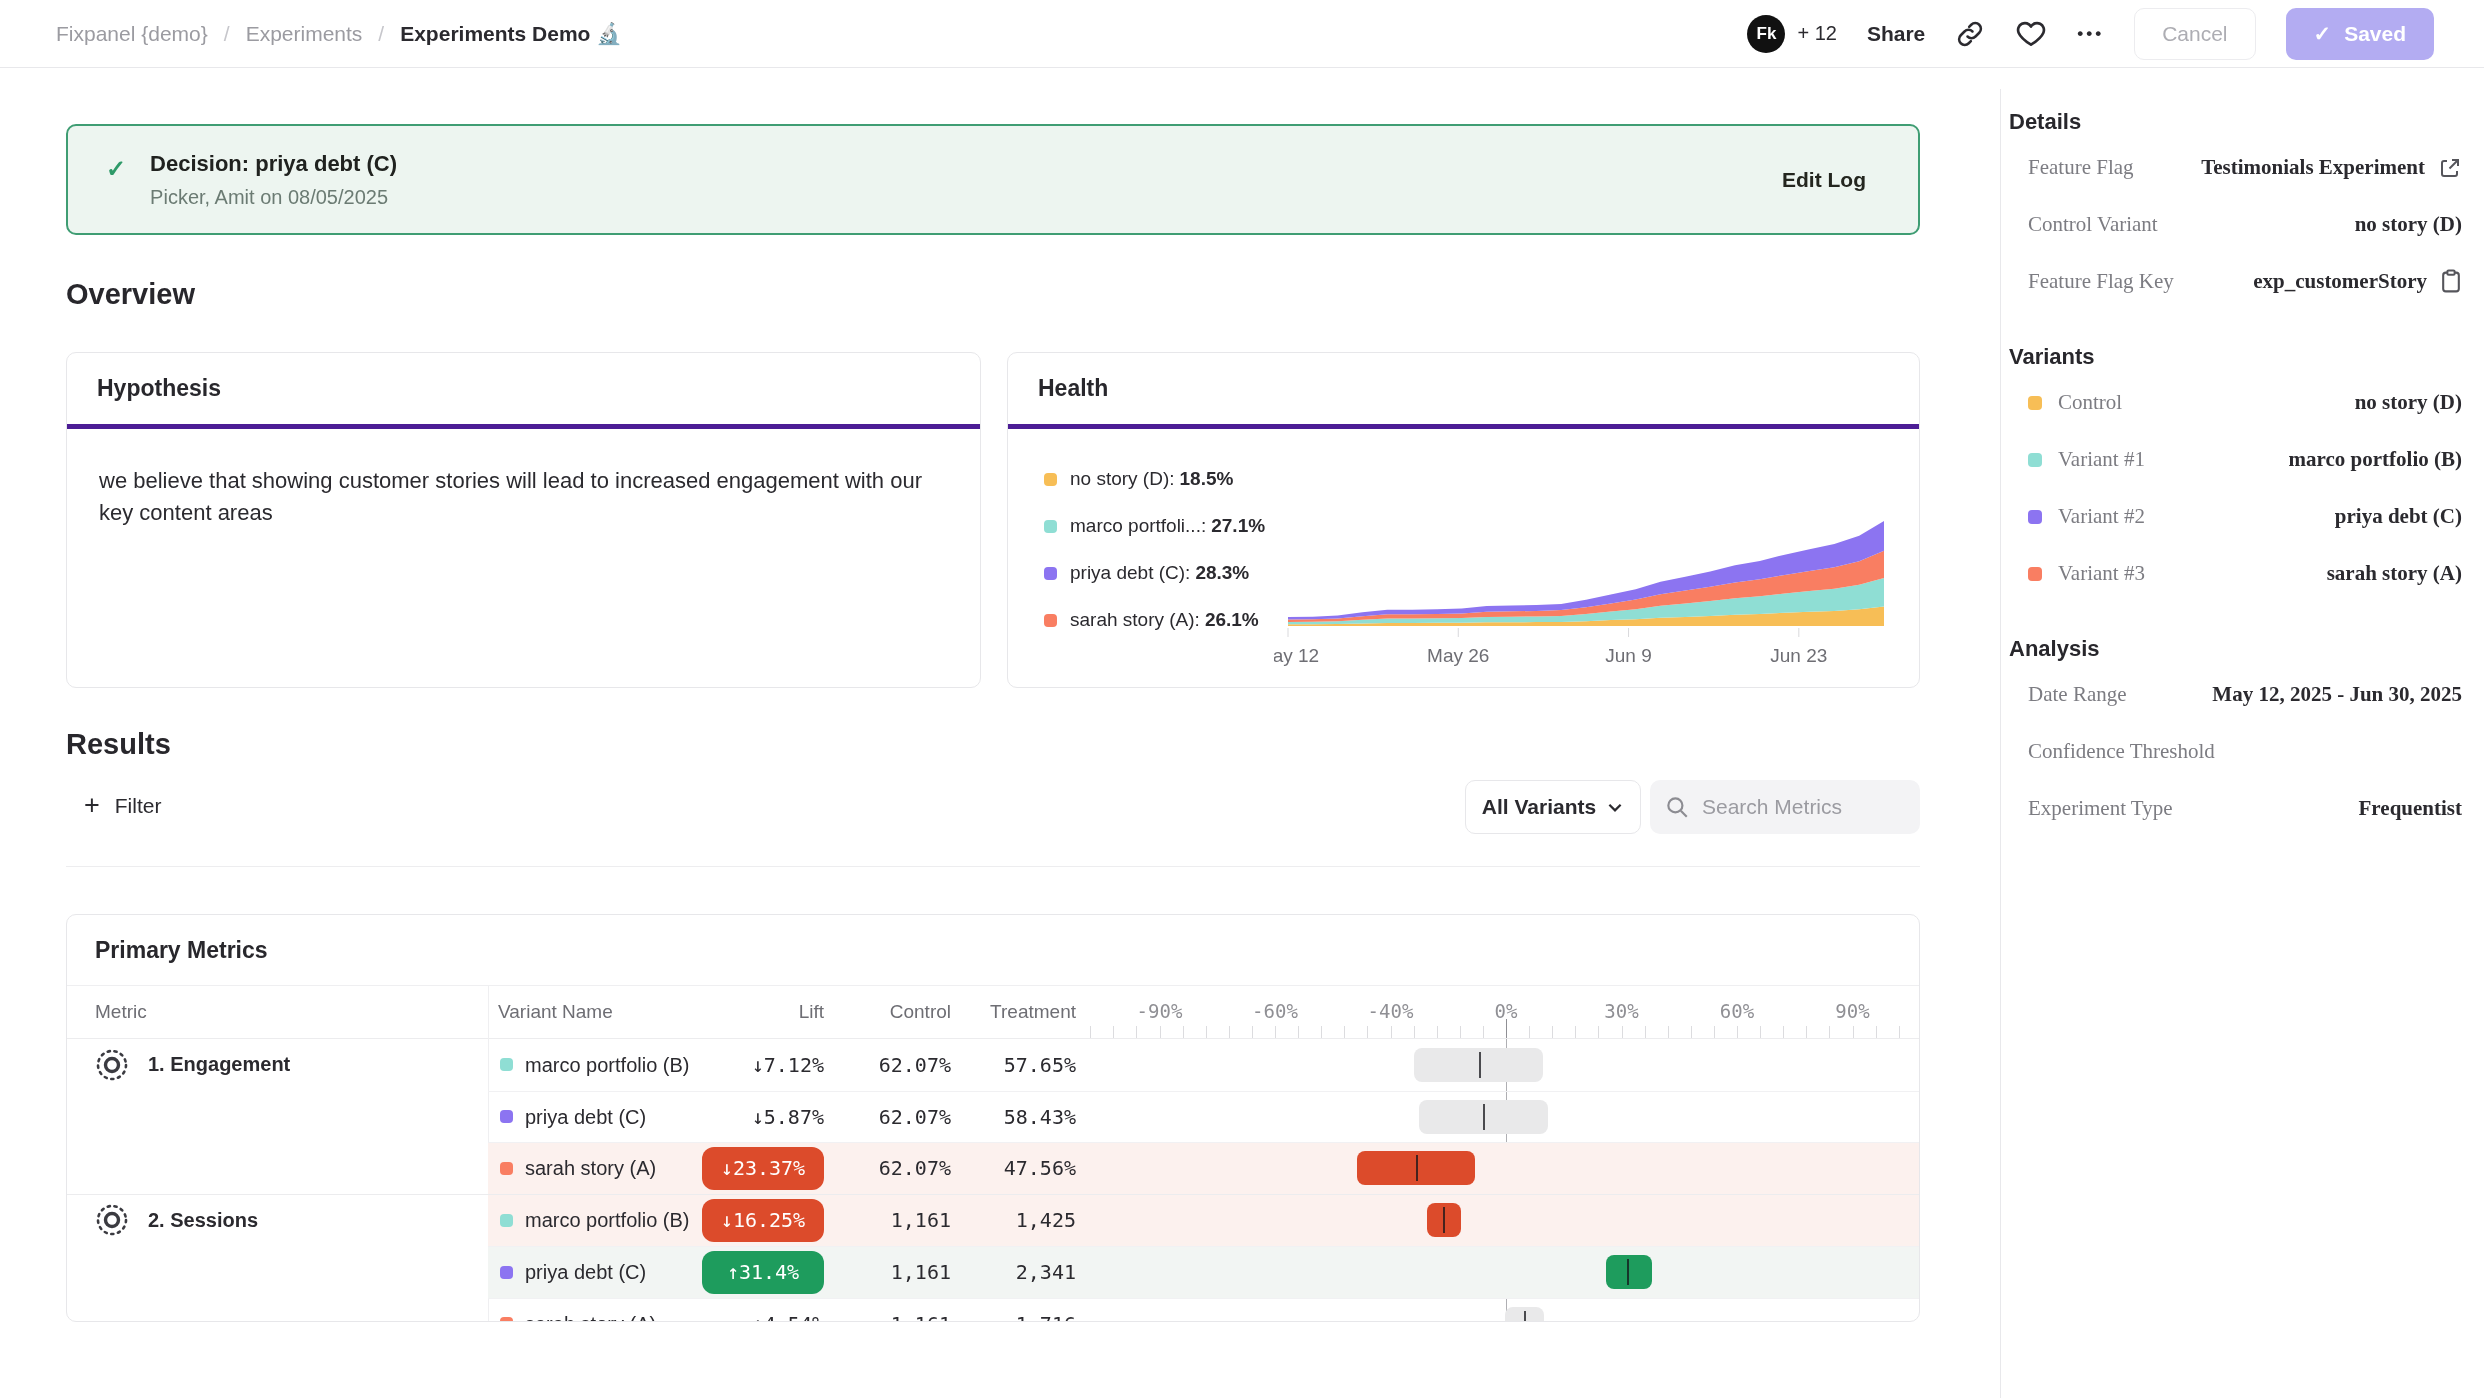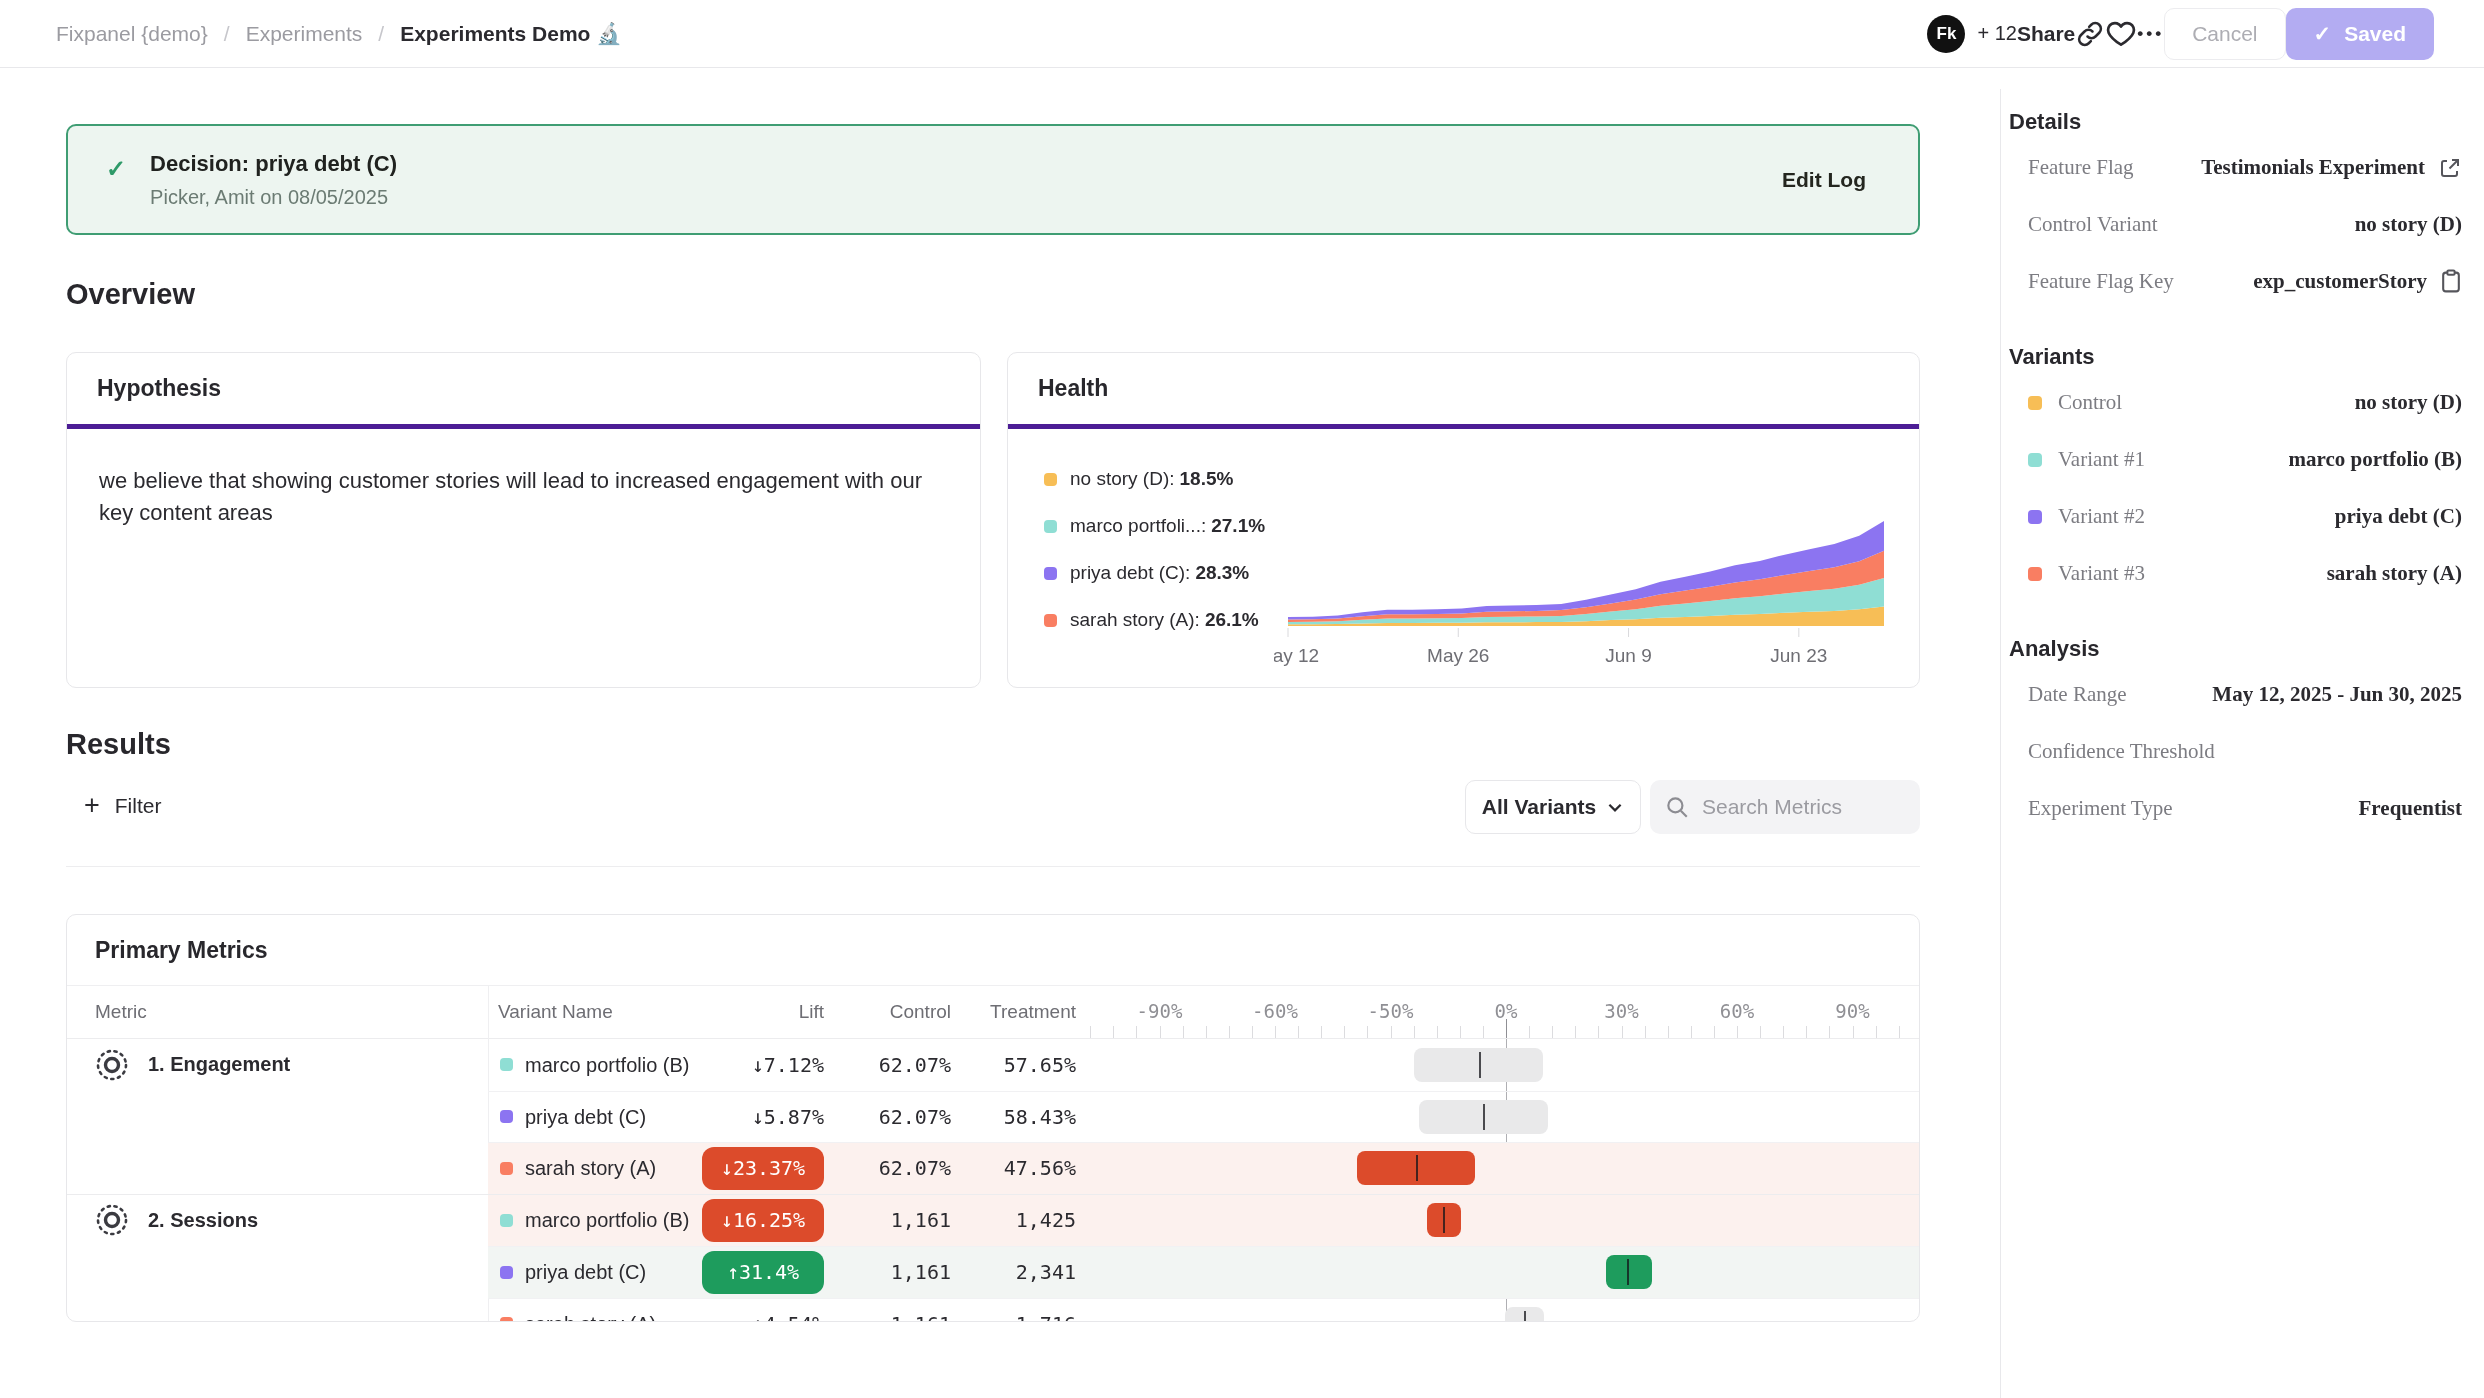--- a/index.html
+++ b/index.html
@@ -6,21 +6,21 @@
   body{width:2484px;height:1398px;position:relative;background:#fff;overflow:hidden;
        font-family:"Liberation Sans",sans-serif;color:#2B2A2F;}
   .mono{font-family:"DejaVu Sans Mono",monospace;}
   
   #topbar{position:absolute;top:0;left:0;width:2484px;height:68px;box-sizing:border-box;
           border-bottom:1px solid #E8E8EB;display:flex;align-items:center;
           justify-content:space-between;padding:0 50px 0 56px;background:#fff;}
   .breadcrumb{display:flex;align-items:center;gap:16px;font-size:21px;color:#9B9BA1;}
   .breadcrumb .sep{color:#C6C6CB;}
   .crumb-current{color:#2B2A2F;font-weight:700;}
-  .tb-right{display:flex;align-items:center;}
+  .tb-right{display:flex;align-items:center;gap:30px;}
   .avatar{width:38px;height:38px;border-radius:50%;background:#111;color:#fff;display:flex;
           align-items:center;justify-content:center;font-weight:700;font-size:17px;}
   .collab{font-size:20px;color:#2B2A2F;margin-left:-18px;}
   .tb-label{font-size:21px;font-weight:600;color:#2B2A2F;cursor:pointer;}
   .icon-btn{display:flex;align-items:center;justify-content:center;cursor:pointer;}
   .dots{font-size:17px;letter-spacing:3px;font-weight:700;color:#2B2A2F;}
   .btn-cancel{height:52px;padding:0 27px;border:1px solid #ECECEF;border-radius:10px;background:#fff;
               color:#ADADB3;font-size:21px;display:flex;align-items:center;}
   .btn-saved{height:52px;padding:0 28px;border:none;border-radius:10px;background:#B3ACF2;color:#fff;
              font-size:21px;font-weight:600;display:flex;align-items:center;gap:13px;}
@@ -229,21 +229,21 @@
   <div class="pm-title-row">Primary Metrics</div>
   <div id="pm-header">
     <span class="col" style="left:28px;">Metric</span>
     <span class="col" style="left:431px;">Variant Name</span>
     <span class="col" style="left:650px;width:107px;text-align:right;">Lift</span>
     <span class="col" style="left:770px;width:114px;text-align:right;">Control</span>
     <span class="col" style="left:880px;width:129px;text-align:right;">Treatment</span>
     <div class="metric-divider" style="height:53px;"></div>
   <span class="axis-label mono" style="left: 1047.5px;">-90%</span>
       <span class="axis-label mono" style="left: 1163px;">-60%</span>
-      <span class="axis-label mono" style="left: 1278.5px;">-50%</span>
+      <span class="axis-label mono" style="left: 1278.5px;">-40%</span>
       <span class="axis-label mono" style="left: 1394px;">0%</span>
       <span class="axis-label mono" style="left: 1509.5px;">30%</span>
       <span class="axis-label mono" style="left: 1625px;">60%</span>
       <span class="axis-label mono" style="left: 1740.5px;">90%</span>
       <span class="axis-tick" style="left: 1023.2px;"></span>
       <span class="axis-tick" style="left: 1046.3px;"></span>
       <span class="axis-tick" style="left: 1069.4px;"></span>
       <span class="axis-tick" style="left: 1092.5px;"></span>
       <span class="axis-tick" style="left: 1115.6px;"></span>
       <span class="axis-tick" style="left: 1138.7px;"></span>

